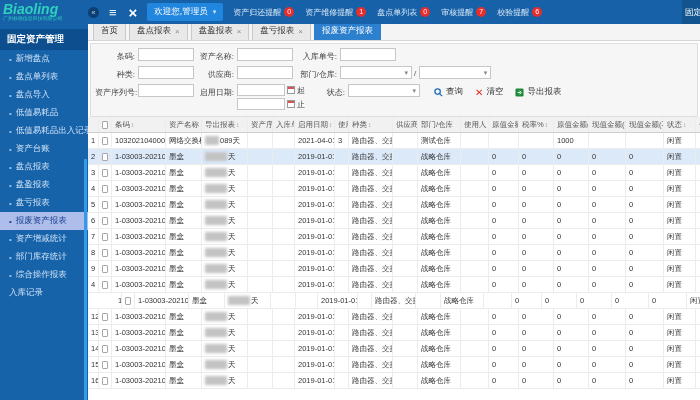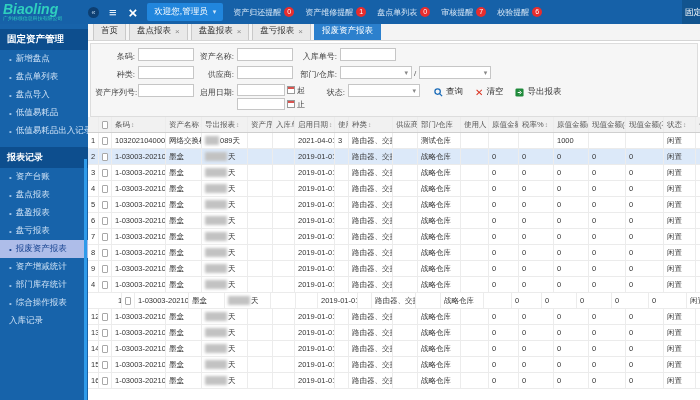--- a/index.html
+++ b/index.html
@@ -143,21 +143,20 @@
           <span>盘点导入</span>
         </div>
         <div class="side-item">
           <span class="dot">•</span>
           <span>低值易耗品</span>
         </div>
         <div class="side-item">
           <span class="dot">•</span>
           <span>低值易耗品出入记录</span>
         </div>
-        <div class="side-section-h">报表记录</div>
         <div class="side-item">
           <span class="dot">•</span>
           <span>资产台账</span>
         </div>
         <div class="side-item">
           <span class="dot">•</span>
           <span>盘点报表</span>
         </div>
         <div class="side-item">
           <span class="dot">•</span>

